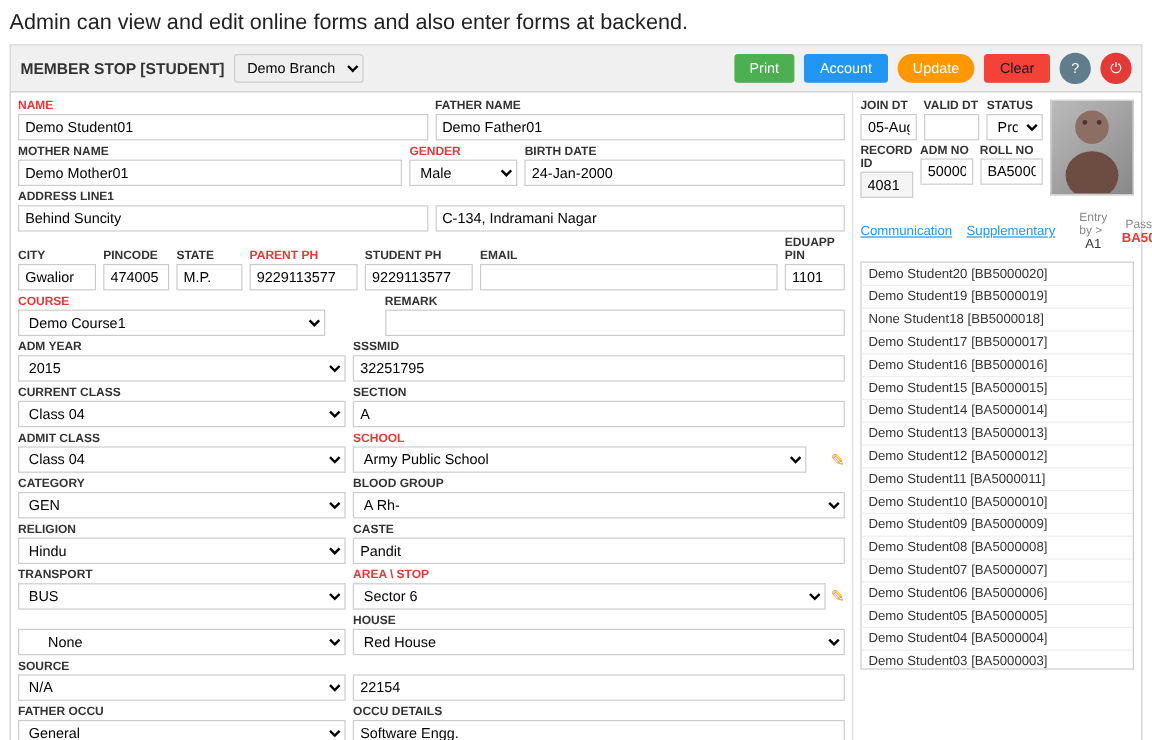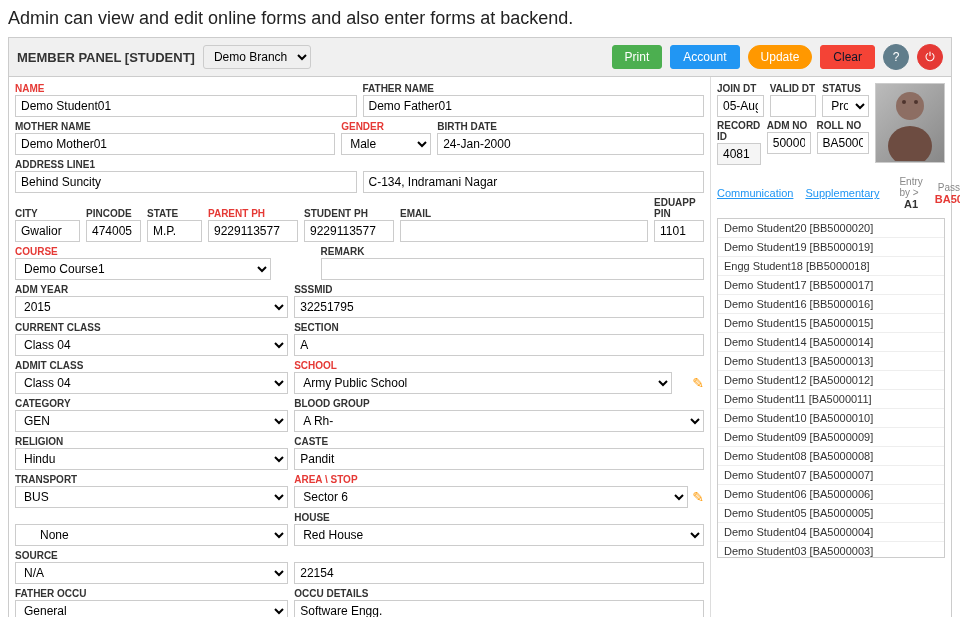--- a/index.html
+++ b/index.html
@@ -33,21 +33,21 @@
     .password-val { color: #e53935; font-weight: bold; font-size: 11px; }
   </style>
 </head>
 <body>
 
 <div class="header-text">Admin can view and edit online forms and also enter forms at backend.</div>
 
 <div class="panel">
 
   <div class="panel-header">
-    <span class="panel-title">MEMBER PANEL [STUDENT]</span>
+    <span class="panel-title">MEMBER STOP [STUDENT]</span>
     <select class="branch-select">
       <option>Demo Branch</option>
     </select>
     <div class="spacer"></div>
     <button class="btn btn-green">Print</button>
     <button class="btn btn-blue">Account</button>
     <button class="btn btn-orange">Update</button>
     <button class="btn btn-red-outline">Clear</button>
     <button class="btn btn-question">?</button>
     <button class="btn btn-power">⏻</button>
@@ -318,32 +318,32 @@
             </svg>
           </div>
         </div>
       </div>
 
       <div style="display:flex; gap:12px; margin-bottom:4px; align-items:center;">
         <span class="comm-link">Communication</span>
         <span class="comm-link">Supplementary</span>
         <div style="display:flex; flex-direction:column; align-items:center; margin-left:8px;">
           <span style="font-size:10px; color:#888;">Entry by &gt;</span>
-          <span style="font-size:11px; color:#333; font-weight:bold;">A1</span>
+          <span style="font-size:11px; color:#333; font-weight:normal;">A1</span>
         </div>
         <div style="display:flex; flex-direction:column; align-items:center;">
           <span style="font-size:10px; color:#888;">Password &gt;</span>
           <span class="password-val">BA5000001</span>
         </div>
       </div>
 
       <div class="student-list" id="student-list">
           <div class="student-list-item">Demo Student20 [BB5000020]</div>
           <div class="student-list-item">Demo Student19 [BB5000019]</div>
-          <div class="student-list-item">Engg Student18 [BB5000018]</div>
+          <div class="student-list-item">None Student18 [BB5000018]</div>
           <div class="student-list-item">Demo Student17 [BB5000017]</div>
           <div class="student-list-item">Demo Student16 [BB5000016]</div>
           <div class="student-list-item">Demo Student15 [BA5000015]</div>
           <div class="student-list-item">Demo Student14 [BA5000014]</div>
           <div class="student-list-item">Demo Student13 [BA5000013]</div>
           <div class="student-list-item">Demo Student12 [BA5000012]</div>
           <div class="student-list-item">Demo Student11 [BA5000011]</div>
           <div class="student-list-item">Demo Student10 [BA5000010]</div>
           <div class="student-list-item">Demo Student09 [BA5000009]</div>
           <div class="student-list-item">Demo Student08 [BA5000008]</div>

